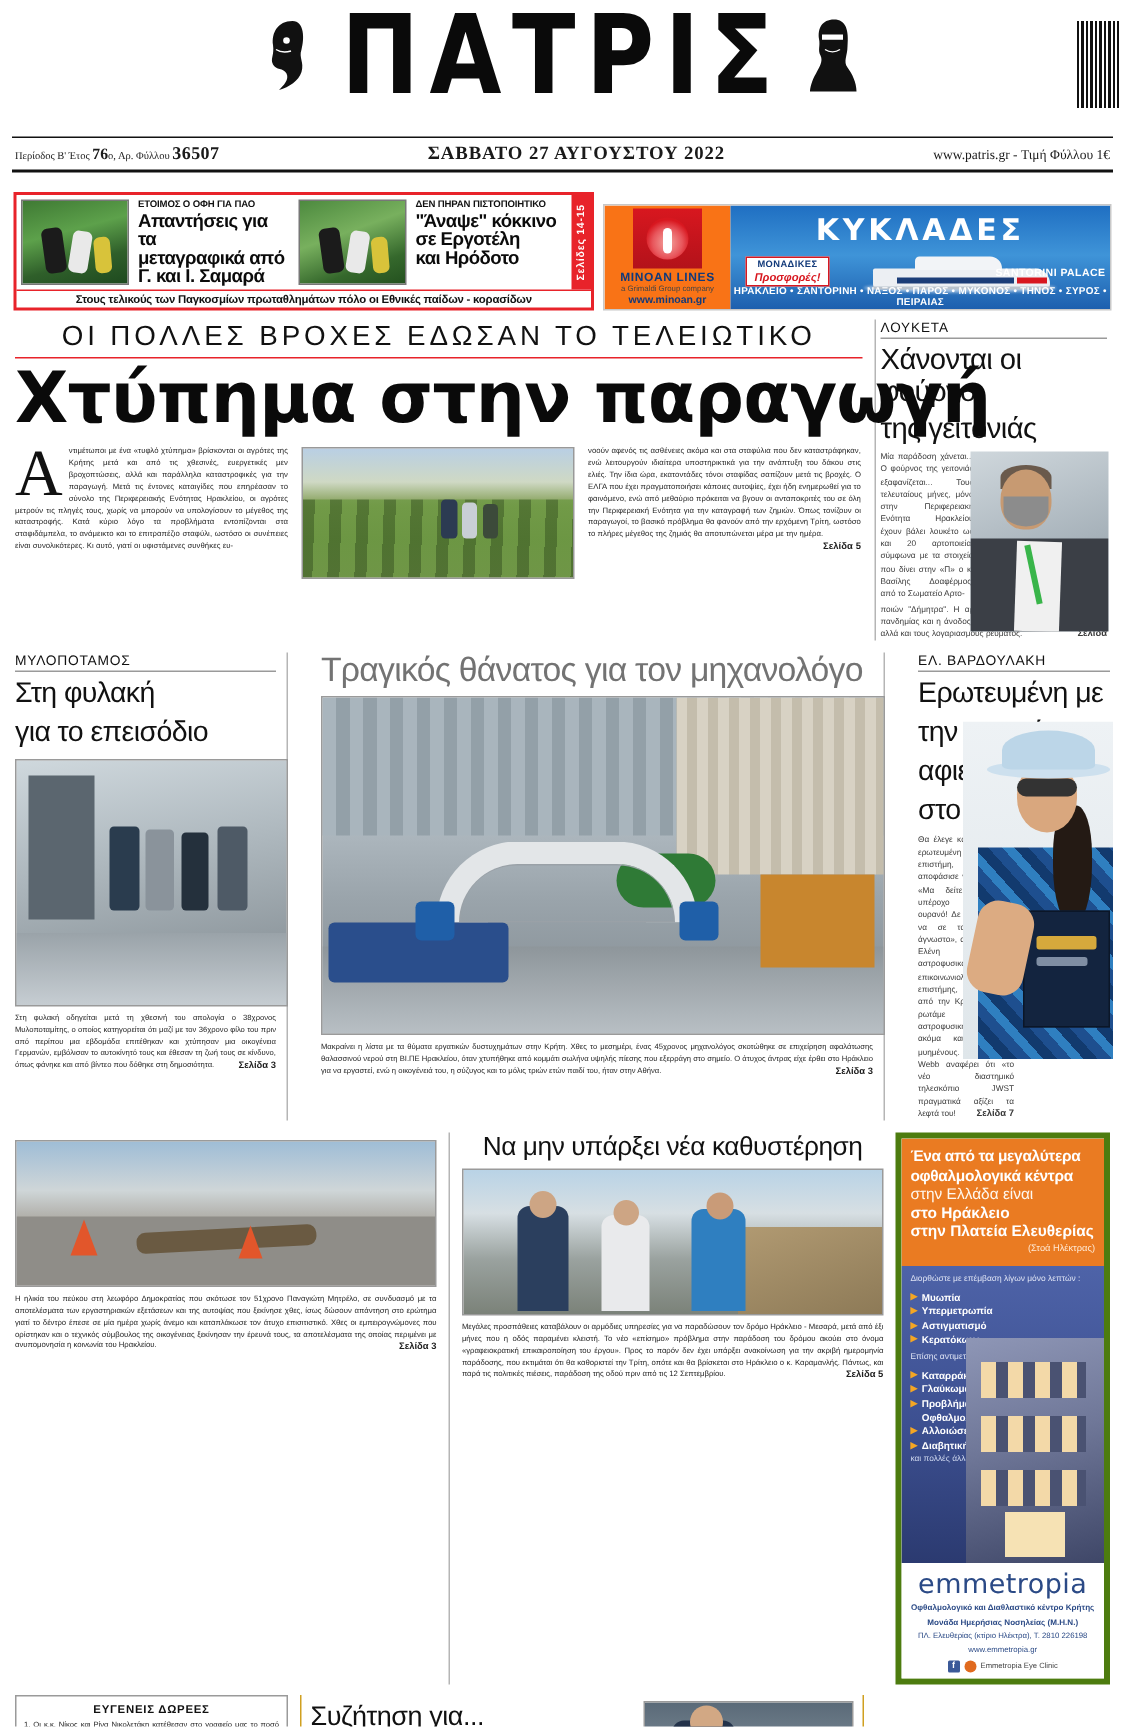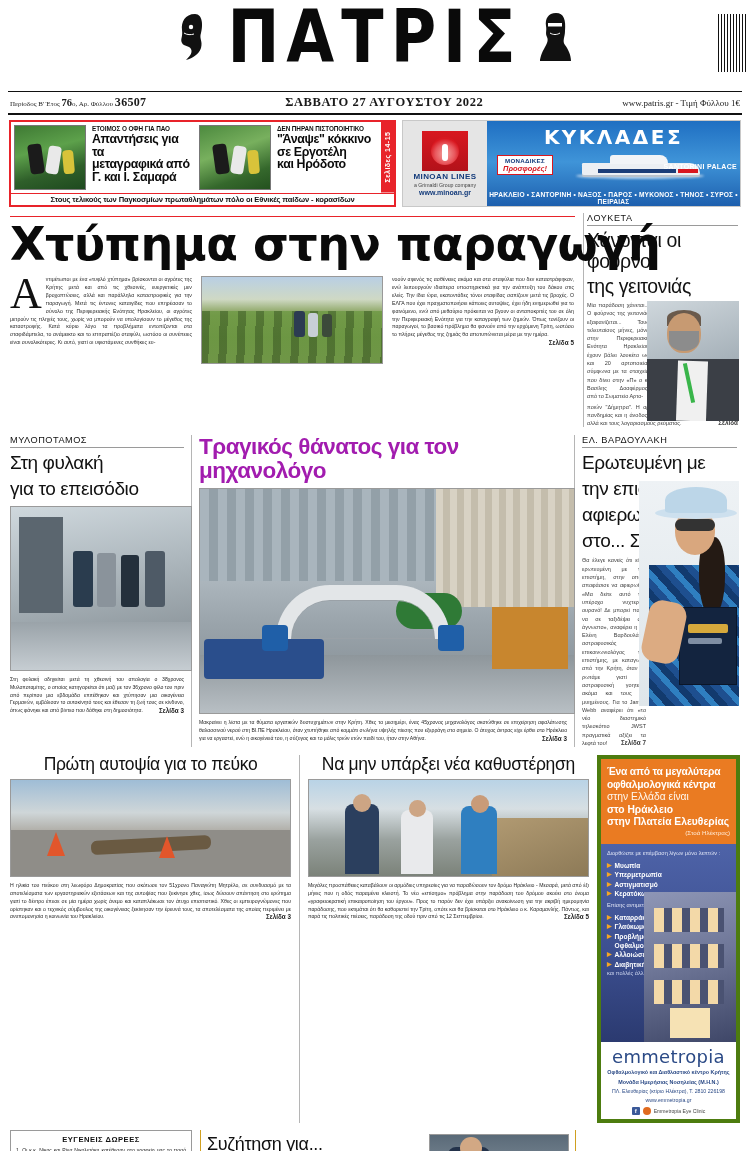--- a/index.html
+++ b/index.html
@@ -45,39 +45,39 @@
   }
   .infoline .issue { font-size:7px; letter-spacing:0; }
   .infoline .issue b.big { font-size:10.5px; font-weight:700; }
   .infoline .issue b.num { font-size:12px; font-weight:700; letter-spacing:0.3px;}
   .infoline .date { font-size:12.5px; font-weight:700; letter-spacing:0.6px; }
   .infoline .site { font-size:9px; }
   .infoline .site b { font-weight:400; }
   .rule-thick { border-top:2.5px solid #111; margin:0 8px; }
 
   
-  .topbanners { display:flex; gap:6px; padding:5px 9px 0 9px; height:92px; }
+  .topbanners { display:flex; gap:6px; padding:5px 9px 0 9px; height:92px;align-items:flex-end; }
   .sportsbox { width:387px; border:2px solid #e8232a; position:relative; display:flex; flex-direction:column; background:#fff;}
   .sports-main { display:flex; flex:1; }
   .sp-cell { display:flex; align-items:stretch; flex:1; }
   .sp-photo { width:72px; margin:3px; border:1px solid #777; position:relative; overflow:hidden; }
   .sp-photo.a { background:linear-gradient(165deg,#3f7a34 0%,#5da14b 38%,#2f5f2a 70%,#1e4a1f 100%); }
   .sp-photo.b { background:linear-gradient(160deg,#4d8a3f 0%,#78b05e 40%,#35682c 75%,#24511f 100%); }
   .sp-photo .pl1 { position:absolute; width:14px; height:30px; background:#1b1b1b; border-radius:4px; left:14px; top:18px; transform:rotate(-8deg);}
   .sp-photo .pl2 { position:absolute; width:13px; height:28px; background:#e9e9e9; border-radius:4px; left:32px; top:20px; transform:rotate(9deg);}
   .sp-photo .pl3 { position:absolute; width:11px; height:24px; background:#d8c33a; border-radius:4px; left:48px; top:24px; transform:rotate(-5deg);}
   .sp-txt { flex:1; padding:3px 3px 2px 3px; display:flex; flex-direction:column; justify-content:flex-start; }
   .sp-kicker { font-size:6.4px; font-weight:700; color:#111; letter-spacing:-0.1px; margin-bottom:1px; }
   .sp-head { font-size:12.4px; font-weight:700; color:#0b0b0b; line-height:12.5px; letter-spacing:-0.35px; }
   .sp-strip { border-top:1px solid #e8232a; font-size:7.6px; font-weight:700; color:#111; text-align:center; padding:1.5px 0 1px 0; letter-spacing:-0.15px; }
   .sp-pages { width:13px; background:#e8232a; color:#fff; font-size:7px; font-weight:700;
       writing-mode:vertical-rl; text-orientation:mixed; transform:rotate(180deg);
       display:flex; align-items:center; justify-content:center; letter-spacing:0.5px; }
   .minoan { flex:1; border:1px solid #c8c8c8; display:flex; overflow:hidden; }
-  .minoan-left { width:84px; background:#e5e5e5; display:flex; flex-direction:column; align-items:center; justify-content:center; padding:2px; }
+  .minoan-left { width:84px; background:#f97316; display:flex; flex-direction:column; align-items:center; justify-content:center; padding:2px; }
   .minoan-logo { width:46px; height:40px; background:linear-gradient(180deg,#d8171f,#b3121a); display:flex;align-items:center;justify-content:center; position:relative;}
   .minoan-logo .sun { width:28px;height:28px;border-radius:50%;background:radial-gradient(circle at 50% 60%,#f4a6a0 0%, #e8565c 45%, #d8171f 70%); position:relative;}
   .minoan-logo .fig { position:absolute; width:6px;height:17px;background:#fff;border-radius:3px; left:50%; margin-left:-3px; top:7px;}
   .minoan-name { font-size:8px; font-weight:700; color:#123a7a; letter-spacing:0.4px; margin-top:2px; text-align:center; line-height:8.5px;}
   .minoan-sub { font-size:5.2px; color:#444; margin-top:1px; }
   .minoan-url { font-size:7px; font-weight:700; color:#123a7a; margin-top:1px; }
   .minoan-right { flex:1; background:linear-gradient(180deg,#1f6fc2 0%,#3f94d8 48%,#1d5fae 100%); position:relative; }
   .kyklades { position:absolute; top:4px; left:0; right:0; text-align:center; color:#fff; font-size:20px; font-weight:700; letter-spacing:2.5px; font-family:"DejaVu Sans",sans-serif;}
   .mon-badge { position:absolute; left:10px; top:34px; background:#fff; border:1px solid #d8171f; padding:1px 5px; text-align:center; }
   .mon-badge .l1 { font-size:6.2px; font-weight:700; color:#123a7a; letter-spacing:0.3px;}
@@ -123,27 +123,27 @@
   .rail-photo { position:absolute; right:-1px; top:0; width:92px; height:120px; overflow:hidden;
      background:linear-gradient(160deg,#cfd7dc 0%,#a8b3bb 55%,#8a949b 100%); }
   .rail-photo .head { position:absolute; width:34px;height:40px;border-radius:50% 50% 45% 45%; background:#c79a72; left:20px; top:12px;}
   .rail-photo .beard { position:absolute; width:30px;height:20px;border-radius:0 0 50% 50%; background:#8c8c8c; left:22px; top:30px;}
   .rail-photo .hair { position:absolute; width:34px;height:16px;border-radius:50% 50% 0 0; background:#6a5a4c; left:20px; top:9px;}
   .rail-photo .body { position:absolute; width:92px;height:62px; background:#3b3f46; left:0; bottom:0;}
   .rail-photo .shirt { position:absolute; width:30px;height:60px; background:#f0f0f0; left:30px; bottom:0; transform:rotate(2deg);}
   .rail-photo .lan { position:absolute; width:4px;height:40px; background:#39b54a; left:40px; bottom:18px; transform:rotate(-12deg);}
 
   
-  .band2 { display:flex; gap:7px; padding:8px 10px 0 10px; }
+  .band2 { display:flex; gap:22px; padding:8px 10px 0 10px; }
   .col-l { width:182px; border-right:1px solid #b5b5b5; padding-right:7px; }
   .col-m { width:376px; border-right:1px solid #b5b5b5; padding-right:7px; }
   .col-r { width:155px; }
   .mini-kicker { font-size:9.2px; letter-spacing:0.5px; color:#111; border-bottom:1px solid #9a9a9a; padding-bottom:2px; }
   .mini-head { font-size:19px; line-height:22px; color:#111; margin-top:4px; letter-spacing:-0.4px; }
-  .mid-head { font-size:22.5px; line-height:24px; color:#a21caf; letter-spacing:-0.5px;font-weight:bold; }
+  .mid-head { font-size:22.5px; line-height:24px; color:#737373; letter-spacing:-0.5px; }
   .ph { border:1px solid #9a9a9a; position:relative; overflow:hidden; }
   .ph-left { width:182px; height:165px; margin-top:6px;
     background:linear-gradient(170deg,#cfd8dd 0%,#aeb8be 40%,#7e878d 100%); }
   .ph-left .door { position:absolute; left:8px; top:10px; width:44px; height:96px; background:#5b666f; }
   .ph-left .p1 { position:absolute; width:20px;height:56px;background:#2a3c4e; left:62px; top:44px; border-radius:3px;}
   .ph-left .p2 { position:absolute; width:19px;height:54px;background:#8a939b; left:86px; top:46px; border-radius:3px;}
   .ph-left .p3 { position:absolute; width:18px;height:52px;background:#24303c; left:110px; top:48px; border-radius:3px;}
   .ph-left .p4 { position:absolute; width:20px;height:56px;background:#4e5a66; left:134px; top:44px; border-radius:3px;}
   .ph-left .floor { position:absolute; left:0; right:0; bottom:0; height:48px; background:linear-gradient(180deg,#9aa3a9,#c6cdd2);}
 
@@ -343,20 +343,21 @@
             <div class="deck"></div>
         </div>
         <div class="santorini">SANTORINI PALACE</div>
         <div class="ports">ΗΡΑΚΛΕΙΟ • ΣΑΝΤΟΡΙΝΗ • ΝΑΞΟΣ • ΠΑΡΟΣ • ΜΥΚΟΝΟΣ • ΤΗΝΟΣ • ΣΥΡΟΣ • ΠΕΙΡΑΙΑΣ</div>
       </div>
     </div>
   </div>
 
   <div class="lead-wrap">
     <div class="lead-main">
+      <div class="lead-kicker">ΟΙ ΠΟΛΛΕΣ ΒΡΟΧΕΣ ΕΔΩΣΑΝ ΤΟ ΤΕΛΕΙΩΤΙΚΟ</div>
       <div class="lead-rule"></div>
       <div class="lead-head">Χτύπημα στην παραγωγή</div>
       <div class="lead-body">
         <div class="lc">
           <div class="body-text">
             <span class="dropcap">Α</span><span>ντιμέτωποι με ένα «τυφλό χτύπημα» βρίσκονται οι αγρότες της Κρήτης μετά και από τις χθεσινές, ευεργετικές μεν βροχοπτώσεις, αλλά και παράλληλα καταστροφικές για την παραγωγή. Μετά τις έντονες καταιγίδες που επηρέασαν το σύνολο της Περιφερειακής Ενότητας Ηρακλείου, οι αγρότες μετρούν τις πληγές τους, χωρίς να μπορούν να υπολογίσουν το μέγεθος της καταστροφής. Κατά κύριο λόγο τα προβλήματα εντοπίζονται στα σταφιδάμπελα, το ανάμεικτο και το επιτραπέζιο σταφύλι, ωστόσο οι συνέπειες είναι συνολικότερες. Κι αυτό, γιατί οι υφιστάμενες συνθήκες ευ-</span>
           </div>
         </div>
         <div class="lc">
           <div class="lead-photo">
@@ -459,21 +460,20 @@
       </div>
       <div class="rail-body" style="width:64px;">
         <span>Θα έλεγε κανείς ότι είναι ερωτευμένη με την επιστήμη, στην οποία αποφάσισε να αφιερωθεί. «Μα δείτε αυτό τον υπέροχο νυχτερινό ουρανό! Δε μπορεί παρά να σε ταξιδέψει στο άγνωστο», αναφέρει η Δρ Ελένη Βαρδουλάκη, αστροφυσικός και επικοινωνιολόγος της επιστήμης, με καταγωγή από την Κρήτη, όταν τη ρωτάμε γιατί η αστροφυσική γοητεύει ακόμα και τους μη μυημένους. Για το James Webb αναφέρει ότι «το νέο διαστημικό τηλεσκόπιο JWST πραγματικά αξίζει τα λεφτά του!</span>
         <span class="pageref">Σελίδα 7</span>
       </div>
     </div>
   </div>
 
   <div class="band3">
     <div class="b3-col">
-      <div class="b3-head">Πρώτη αυτοψία για το πεύκο</div>
       <div class="b3-photo a">
         <div class="road"></div>
           <div class="trunk"></div>
           <div class="cone1"></div>
           <div class="cone2"></div>
       </div>
       <div class="b3-body">
         <span>Η ηλικία του πεύκου στη λεωφόρο Δημοκρατίας που σκότωσε τον 51χρονο Παναγιώτη Μητρέλο, σε συνδυασμό με τα αποτελέσματα των εργαστηριακών εξετάσεων και της αυτοψίας που ξεκίνησε χθες, ίσως δώσουν απάντηση στο ερώτημα γιατί το δέντρο έπεσε σε μία ημέρα χωρίς άνεμο και καταπλάκωσε τον άτυχο επισιτιστικό. Χθες οι εμπειρογνώμονες που ορίστηκαν και ο τεχνικός σύμβουλος της οικογένειας ξεκίνησαν την έρευνά τους, τα αποτελέσματα της οποίας περιμένει με ανυπομονησία η κοινωνία του Ηρακλείου.</span>
         <span class="pageref">Σελίδα 3</span>
       </div>

